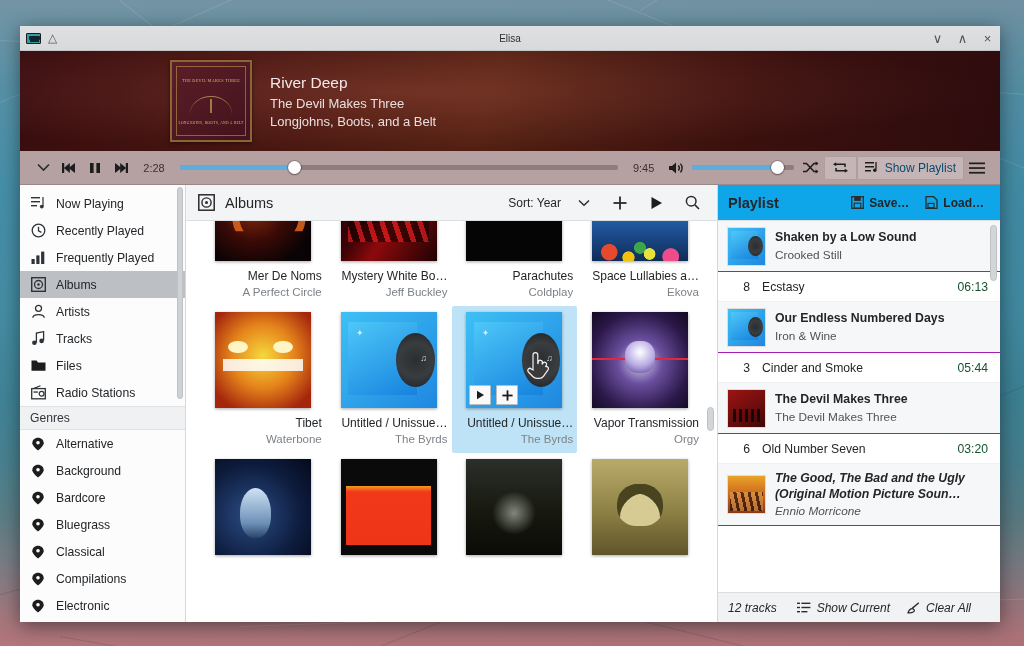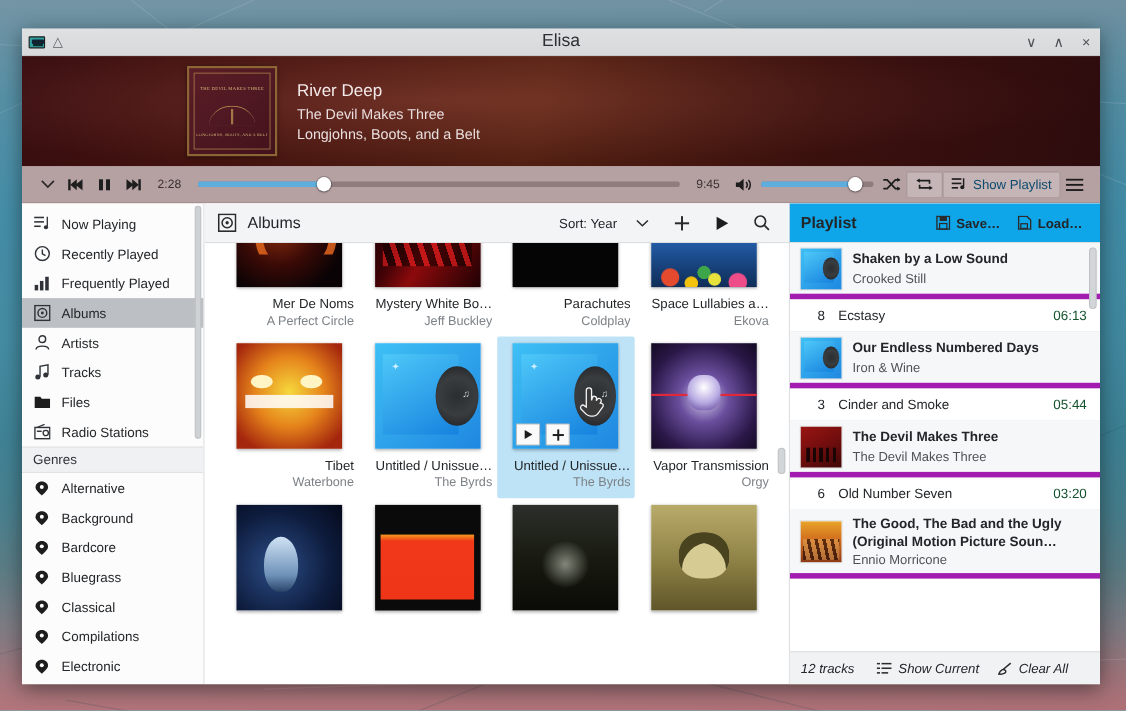--- a/index.html
+++ b/index.html
@@ -44,21 +44,21 @@
     height: 25px; flex: 0 0 25px;
     background: linear-gradient(to bottom, #dfe0e2 0%, #d8d9db 100%);
     border-bottom: 1px solid #c4c6c8;
     display: flex; align-items: center;
     padding: 0 6px;
     position: relative;
   }
   #titlebar .tb-left { display: flex; align-items: center; gap: 7px; }
   #titlebar .title {
     position: absolute; left: 0; right: 0; text-align: center;
-    font-size: 16px; color: #2c3033; pointer-events: none;
+    font-size: 10px; color: #2c3033; pointer-events: none;
   }
   #titlebar .tb-right {
     margin-left: auto; display: flex; align-items: center; gap: 12px;
     position: relative; z-index: 2;
   }
   .winbtn { width: 13px; height: 13px; display: flex; align-items: center; justify-content: center;
             color: #4d5256; font-size: 13px; line-height: 1; cursor: default; }
   .cassette {
     width: 15px; height: 11px; border-radius: 1px;
     background: #2f9e9e;
@@ -270,27 +270,27 @@
   #playlist { flex: 0 0 283px; display: flex; flex-direction: column; border-left: 1px solid #d6d8da; background: #fff; min-width:0; }
   #pl-header {
     flex: 0 0 36px; display: flex; align-items: center; gap: 4px;
     padding: 0 10px; background: #0ea5e9; border-bottom: 1px solid #dcdee0; font-weight: bold;
   }
   #pl-header .pltitle { font-size: 14.5px; color: #232629; flex: 1 1 auto; }
   .plbtn { display: flex; align-items: center; gap: 5px; padding: 0 6px; height: 24px; font-size: 12px; color: #232629; cursor: default; }
   #pl-list { flex: 1 1 auto; overflow: hidden; position: relative; }
   .pl-group {
     display: flex; align-items: center; gap: 10px; padding: 7px 12px 7px 10px;
-    background: #f6f7f8; border-bottom: 5px solid #a21caf; height: 51px;
+    background: #f6f7f8; border-bottom: 1px solid #a21caf; height: 51px;
   }
   .pl-group .gart { width: 37px; height: 37px; flex: 0 0 37px; position: relative; overflow: hidden; box-shadow: 0 0 0 1px rgba(0,0,0,.1); }
   .pl-group .gtxt { min-width: 0; }
   .pl-group .gname { font-size: 12.3px; font-weight: bold; color: #232629; line-height: 1.25; overflow: hidden; }
   .pl-group .gartist { font-size: 11.8px; color: #4e5357; margin-top: 2px; }
-  .pl-group.tall { height: 62px; }
+  .pl-group.tall { height: 62px; font-style: italic; }
   .pl-track {
     display: flex; align-items: center; gap: 12px; padding: 0 12px 0 22px;
     height: 30px; font-size: 12.2px; color: #232629; border-bottom: 1px solid #f0f1f2; cursor: default;
   }
   .pl-track .num { width: 10px; text-align: right; color: #232629; }
   .pl-track .tname { flex: 1 1 auto; overflow: hidden; white-space: nowrap; text-overflow: ellipsis; }
   .pl-track .dur { color: #14532d; }
   #pl-scroll { position: absolute; right: 3px; top: 4px; width: 7px; height: 56px;
                background: #d3d6d8; border-radius: 4px; border: 1px solid #bfc2c4; }
   #pl-footer {

